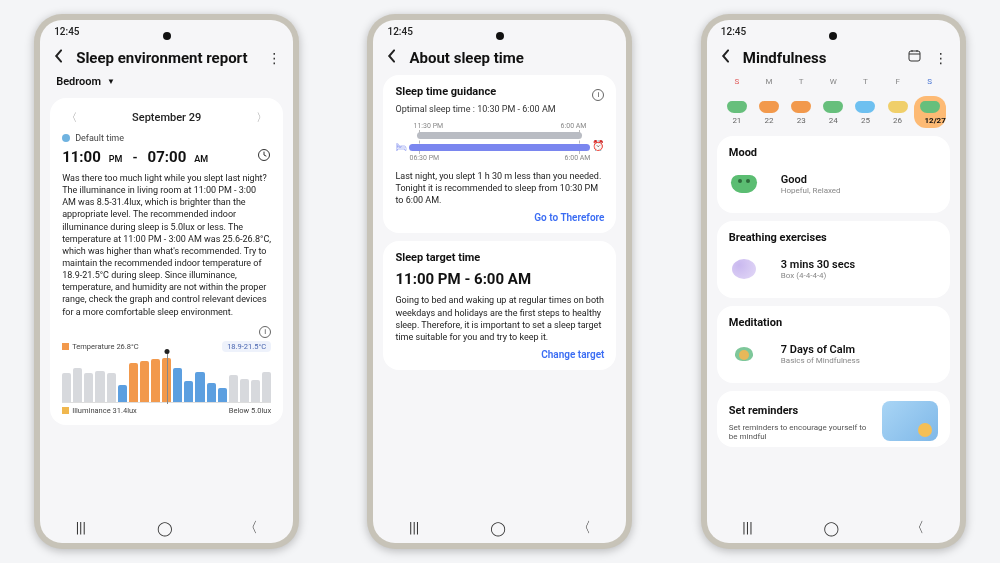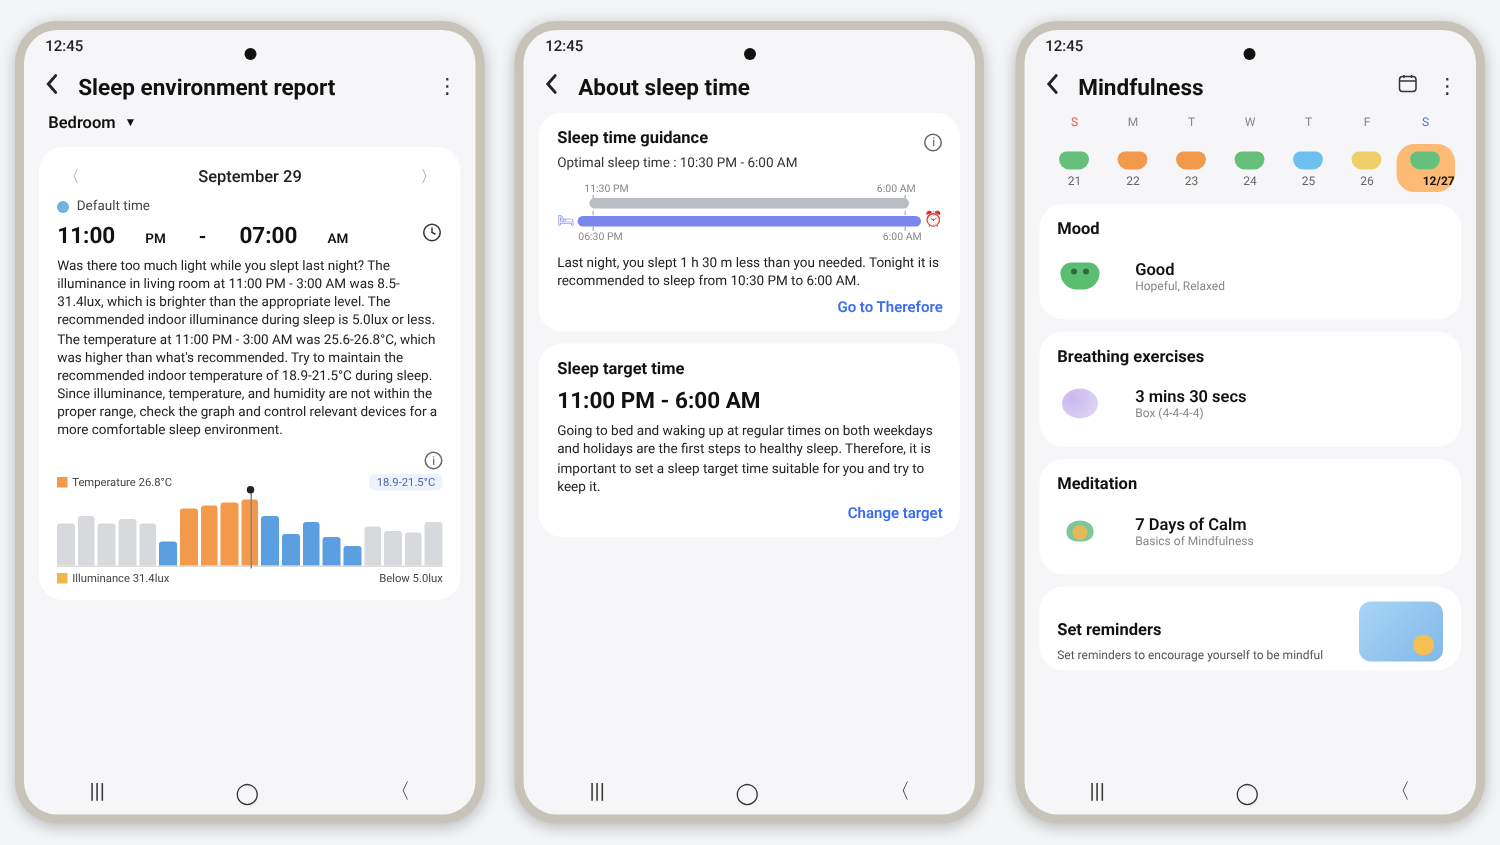--- a/index.html
+++ b/index.html
@@ -1,17 +1,17 @@
 <!DOCTYPE html>
 <html><head>
 <meta charset="utf-8">
 <style>
   * { box-sizing: border-box; margin: 0; padding: 0; font-family: -apple-system, BlinkMacSystemFont, "Segoe UI", Roboto, Arial, sans-serif; }
   body { background: #f4f5f7; width: 1000px; height: 563px; overflow: hidden; display: flex; justify-content: space-around; align-items: center; }
-  .phone { width: 313px; height: 535px; background: #c7c3b8; border-radius: 28px; padding: 6px; box-shadow: 0 2px 10px rgba(0,0,0,.25); position: relative; }
+  .phone { width: 265px; height: 535px; background: #c7c3b8; border-radius: 28px; padding: 6px; box-shadow: 0 2px 10px rgba(0,0,0,.25); position: relative; }
   .phone::after { content:""; position:absolute; top:18px; left:50%; transform:translateX(-50%); width:8px; height:8px; background:#111; border-radius:50%; }
   .screen { width: 100%; height: 100%; background: #f6f6f8; border-radius: 22px; overflow: hidden; display: flex; flex-direction: column; }
   .statusbar { height: 22px; display:flex; align-items:center; padding:0 14px; font-size:10px; color:#222; }
   .statusbar .time { font-weight:500; }
   .header { display:flex; align-items:center; padding: 6px 12px 8px 12px; gap:10px; }
   .header .back svg { width:14px; height:14px; }
   .header .title { font-size: 15px; font-weight: 700; color:#111; flex:1; }
   .header .dots { width:14px; text-align:center; font-size:14px; color:#333; }
   .content { flex:1; overflow:hidden; padding: 0 10px 4px 10px; display:flex; flex-direction:column; gap:8px; }
   .card { background:#fff; border-radius:16px; padding:10px 12px; }
@@ -23,21 +23,21 @@
   .navbar .navglyph { font-size:14px; }
 
   
   .room-select { display:flex; align-items:center; gap:6px; padding:0 6px 2px 6px; font-size:11px; font-weight:600; color:#111; }
   .room-select .tri { font-size:8px; }
   .date-row { display:flex; align-items:center; justify-content:space-between; padding:2px 4px 8px 4px; }
   .date-row .arrow { color:#999; font-size:11px; }
   .date-row .date { font-size:11px; font-weight:500; color:#222; }
   .default-chip { display:flex; align-items:center; gap:5px; font-size:9px; color:#444; margin-bottom:4px;}
   .default-chip .bullet { width:8px; height:8px; border-radius:50%; background:#6fb3e0; }
-  .time-range { display:flex; align-items:baseline; gap:20px; font-weight:700; color:#111; margin-bottom:6px;}
+  .time-range { display:flex; align-items:baseline; gap:8px; font-weight:700; color:#111; margin-bottom:6px;}
   .time-range .big { font-size:15px; }
   .time-range .ampm { font-size:9px; font-weight:600; }
   .time-range .dash { font-size:13px; margin:0 2px;}
   .time-range .clock-icon { margin-left:auto; }
   .chart-box { margin-top:8px; position:relative; }
   .chart-legend { display:flex; justify-content:space-between; align-items:center; font-size:7.5px; color:#444; margin-bottom:3px;}
   .chart-legend .item { display:flex; align-items:center; gap:3px;}
   .chart-legend .sq { width:7px; height:7px; }
   .chart-legend .badge { background:#eef2fb; color:#4a66b0; padding:1px 5px; border-radius:4px; font-size:7.5px;}
   .bars { display:flex; align-items:flex-end; gap:2px; height:48px; border-bottom:1px solid #ddd; position:relative; }

